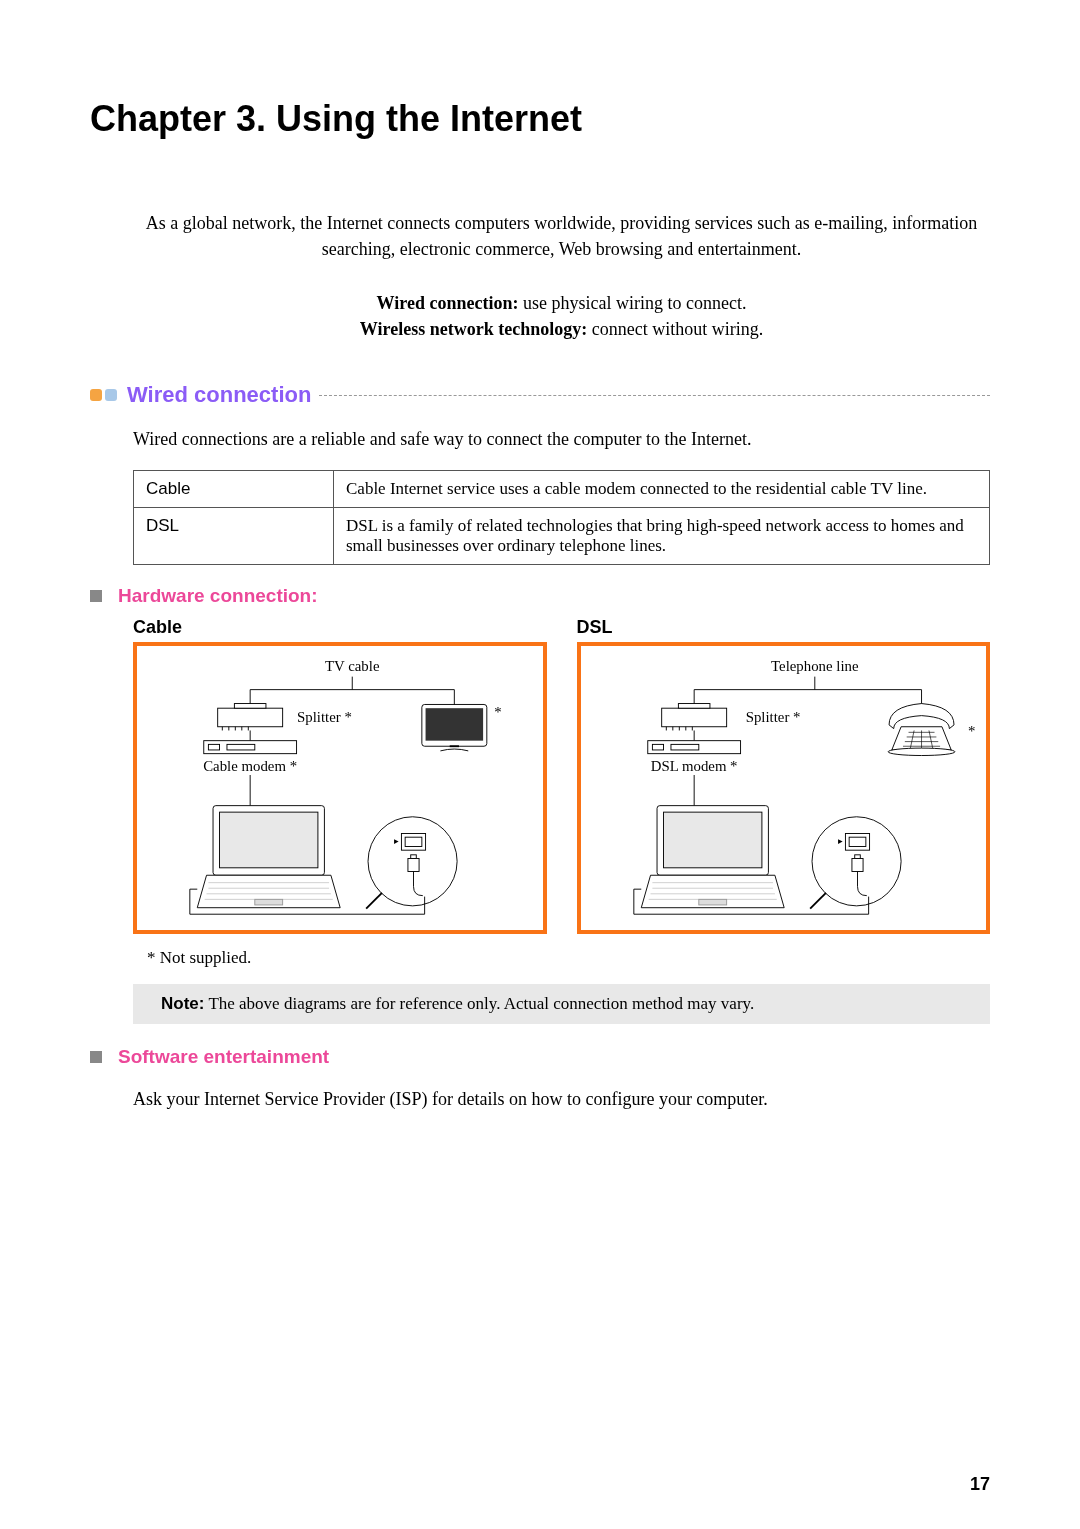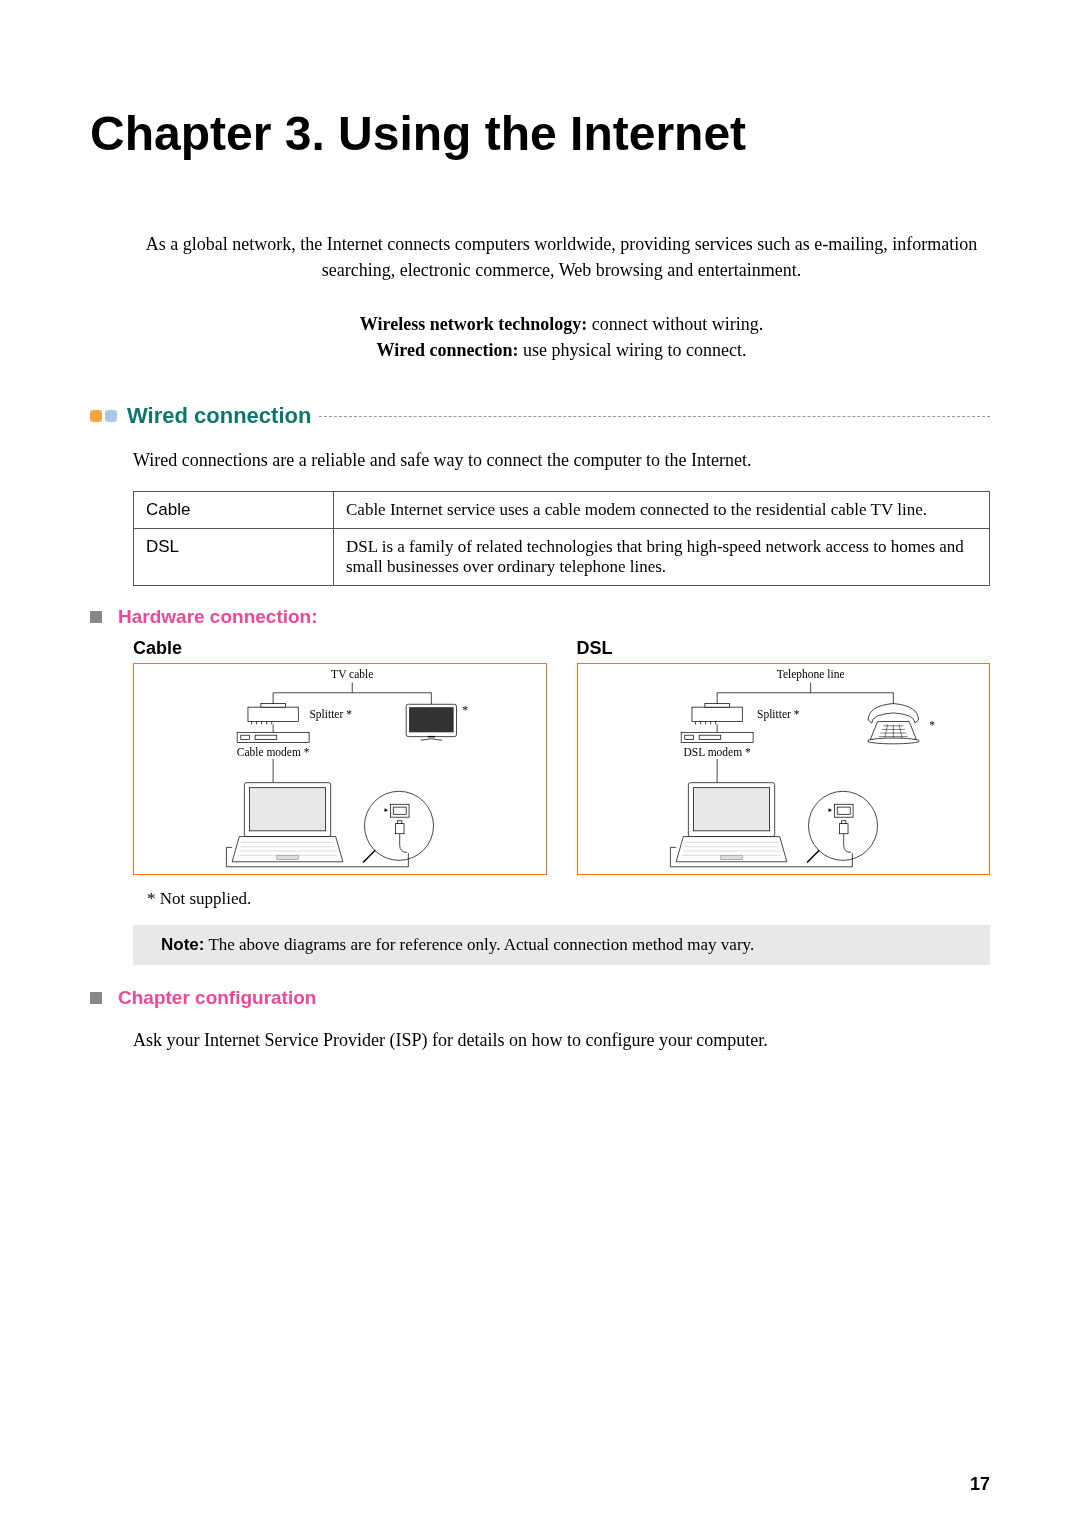--- a/index.html
+++ b/index.html
@@ -12,41 +12,41 @@
   }
   .page {
     width: 1080px;
     height: 1529px;
     padding: 90px 90px 40px 90px;
     position: relative;
   }
   h1.chapter-title {
     font-family: Arial, Helvetica, sans-serif;
     font-weight: bold;
-    font-size: 48px;
-    margin: 16px 0 70px 0;
+    font-size: 36px;
+    margin: 8px 0 70px 0;
     color: #000;
   }
   .intro {
     margin-left: 43px;
     font-size: 18px;
     line-height: 1.45;
   }
   .intro p { margin: 0 0 0 0; text-align: center; }
   .intro-block { margin-bottom: 28px; }
   .intro .conn-line { margin: 0; }
   .intro strong { font-family: Georgia, serif; }
   .section-head {
     display: flex;
     align-items: center;
     margin: 40px 0 14px 0;
     font-family: Arial, Helvetica, sans-serif;
     font-weight: bold;
     font-size: 22px;
-    color: #0f766e;
+    color: #8b5cf6;
   }
   .section-head .bullets { display: flex; gap: 3px; margin-right: 10px; }
   .section-head .bullets span {
     width: 12px; height: 12px; border-radius: 3px; display: inline-block;
   }
   .section-head .bullets .b1 { background: #f5a442; }
   .section-head .bullets .b2 { background: #a8c8e8; }
   .section-head .dash-line {
     flex: 1;
     height: 0;
@@ -95,23 +95,23 @@
     margin-bottom: 14px;
   }
   .diagram-col { flex: 1; }
   .diagram-col .col-title {
     font-family: Arial, Helvetica, sans-serif;
     font-weight: bold;
     font-size: 18px;
     margin-bottom: 4px;
   }
   .diagram-box {
-    border: 1px solid #f97316;
+    border: 4px solid #f97316;
     width: 100%;
-    height: 212px;
+    height: 292px;
     position: relative;
     padding-left: 25px;
   }
   .footnote {
     margin-left: 57px;
     font-size: 17px;
     margin-top: 8px;
     margin-bottom: 16px;
   }
   .note-box {
@@ -139,24 +139,24 @@
 
 <div class="page">
 
   <h1 class="chapter-title">Chapter 3. Using the Internet</h1>
 
   <div class="intro">
     <div class="intro-block">
       <p>As a global network, the Internet connects computers worldwide, providing services such as e-mailing, information searching, electronic commerce, Web browsing and entertainment.</p>
     </div>
     <p class="conn-line">
-      <strong>Wireless network technology:</strong><span> connect without wiring.</span>
+      <strong>Wired connection:</strong><span> use physical wiring to connect.</span>
     </p>
     <p class="conn-line">
-      <strong>Wired connection:</strong><span> use physical wiring to connect.</span>
+      <strong>Wireless network technology:</strong><span> connect without wiring.</span>
     </p>
   </div>
 
   <div class="section-head">
     <span class="bullets">
         <span class="b1"></span>
         <span class="b2"></span>
       </span>
     <span>Wired connection</span>
     <span class="dash-line"></span>
@@ -330,19 +330,19 @@
   </div>
 
   <p class="footnote">* Not supplied.</p>
 
   <div class="note-box">
     <span class="note-label">Note:</span><span> The above diagrams are for reference only. Actual connection method may vary.</span>
   </div>
 
   <div class="subhead">
     <span class="square-bullet"></span>
-    <span>Chapter configuration</span>
+    <span>Software entertainment</span>
   </div>
 
   <p class="body-text">Ask your Internet Service Provider (ISP) for details on how to configure your computer.</p>
 
   <div class="page-num">17</div>
 </div>
 
 </body></html>

